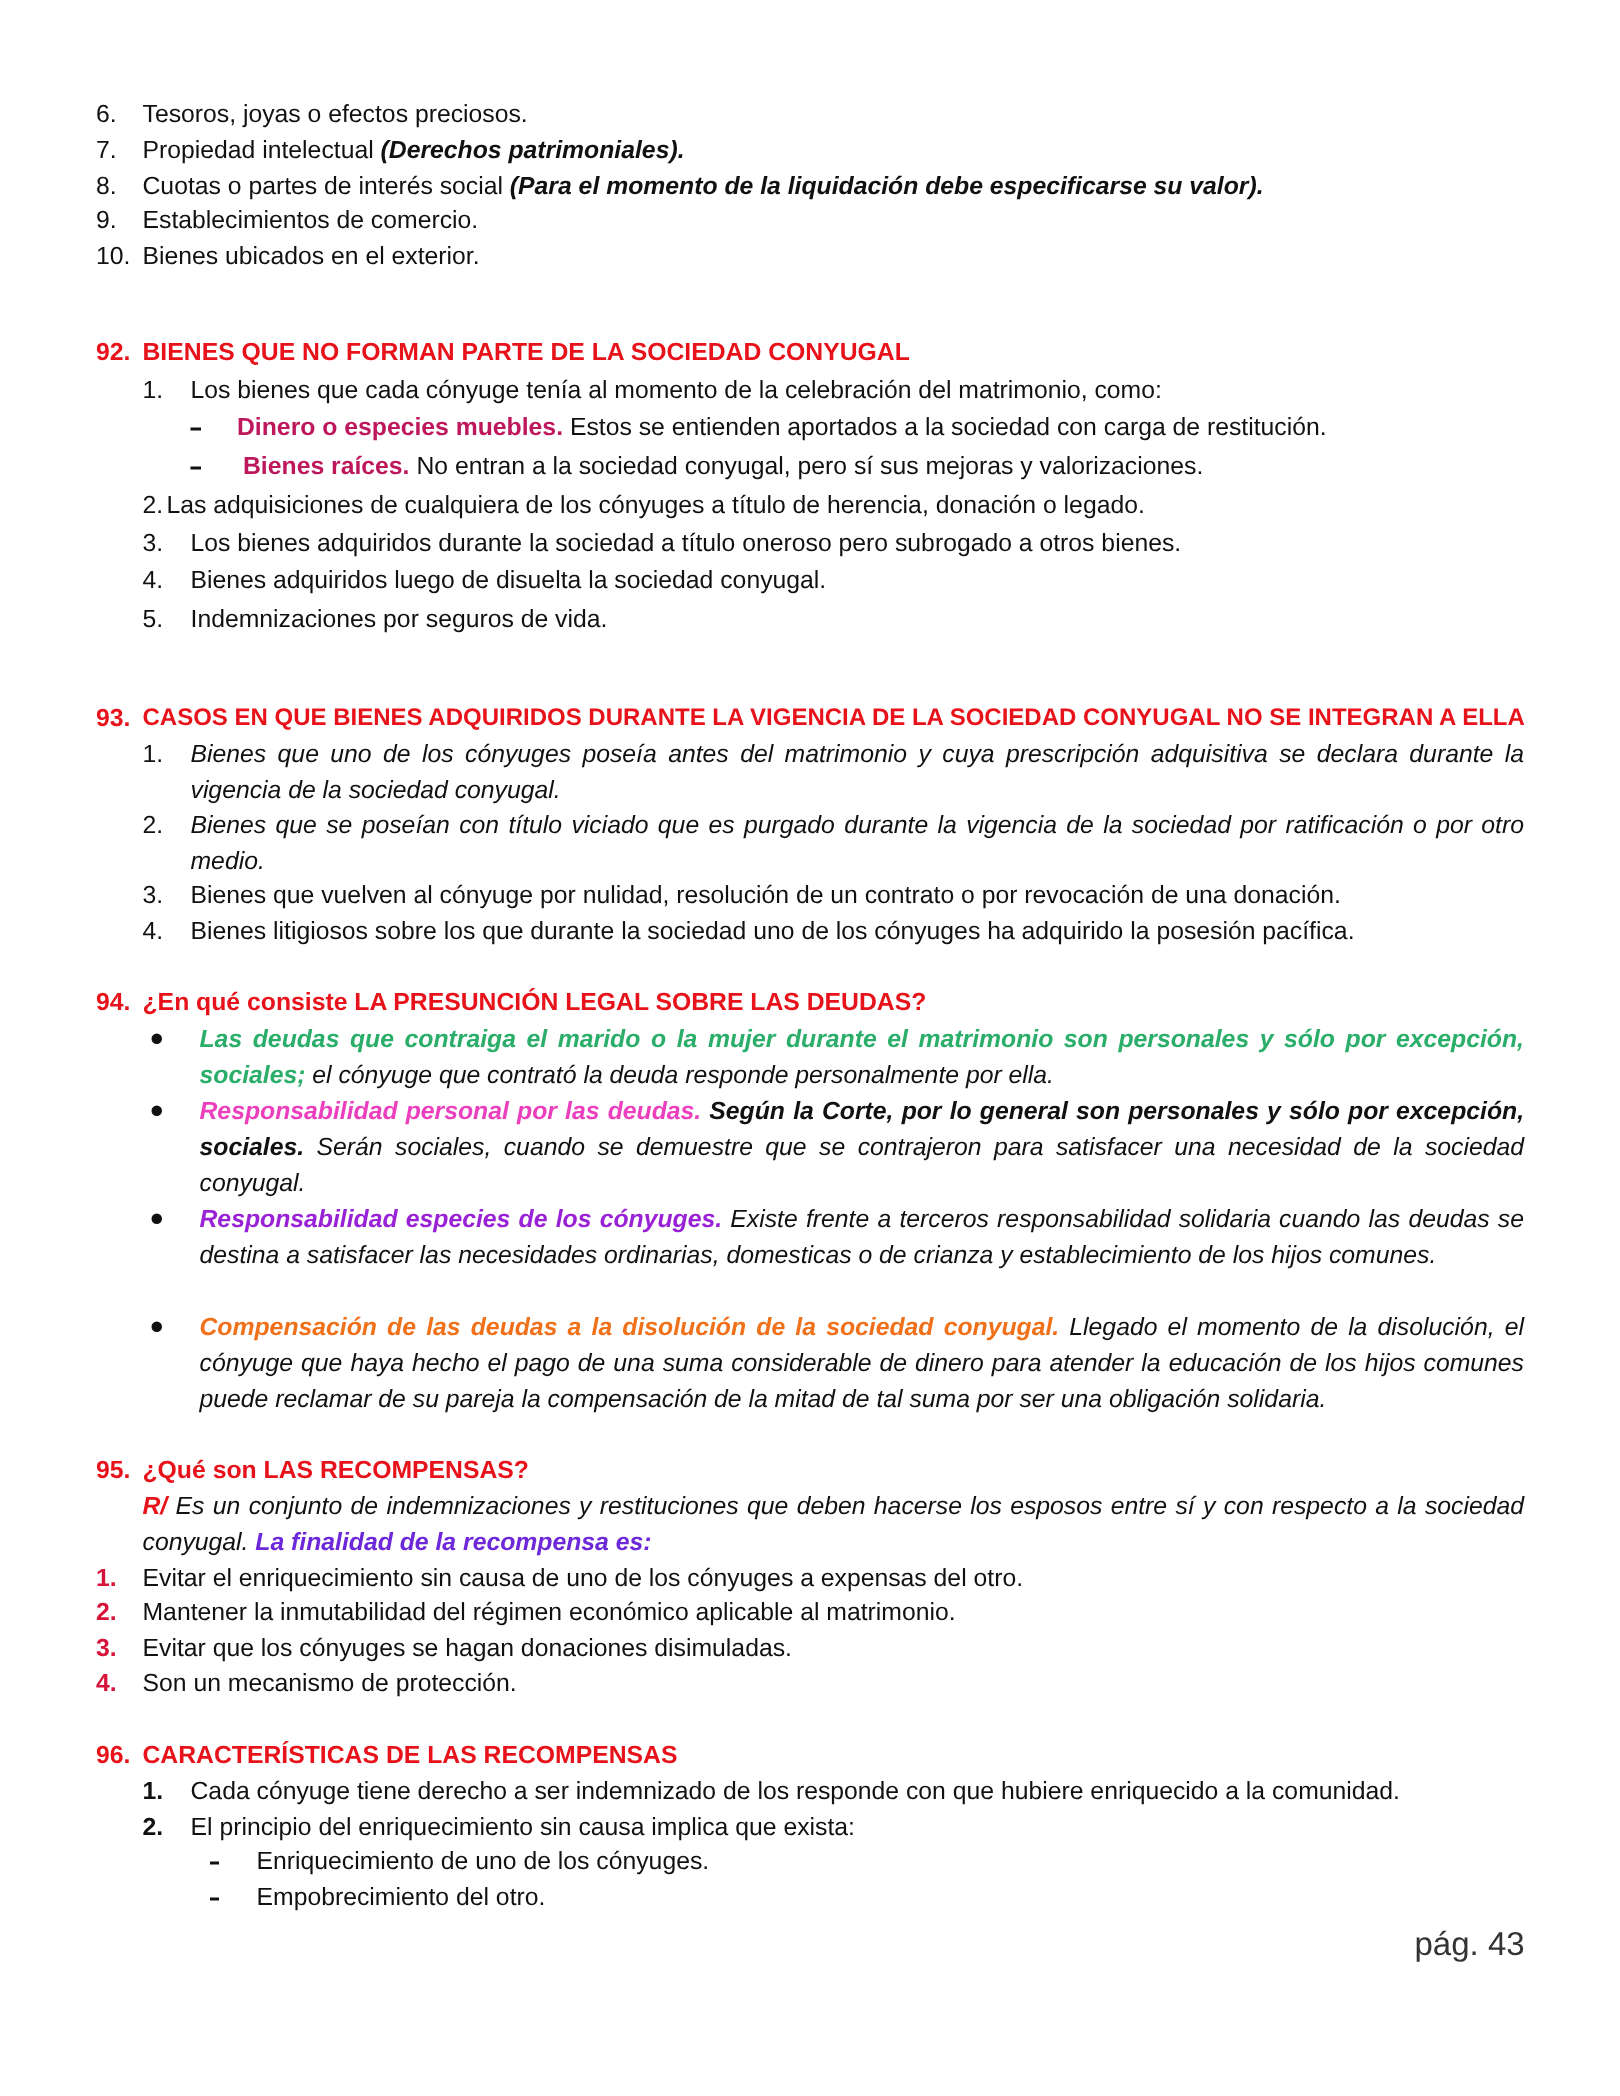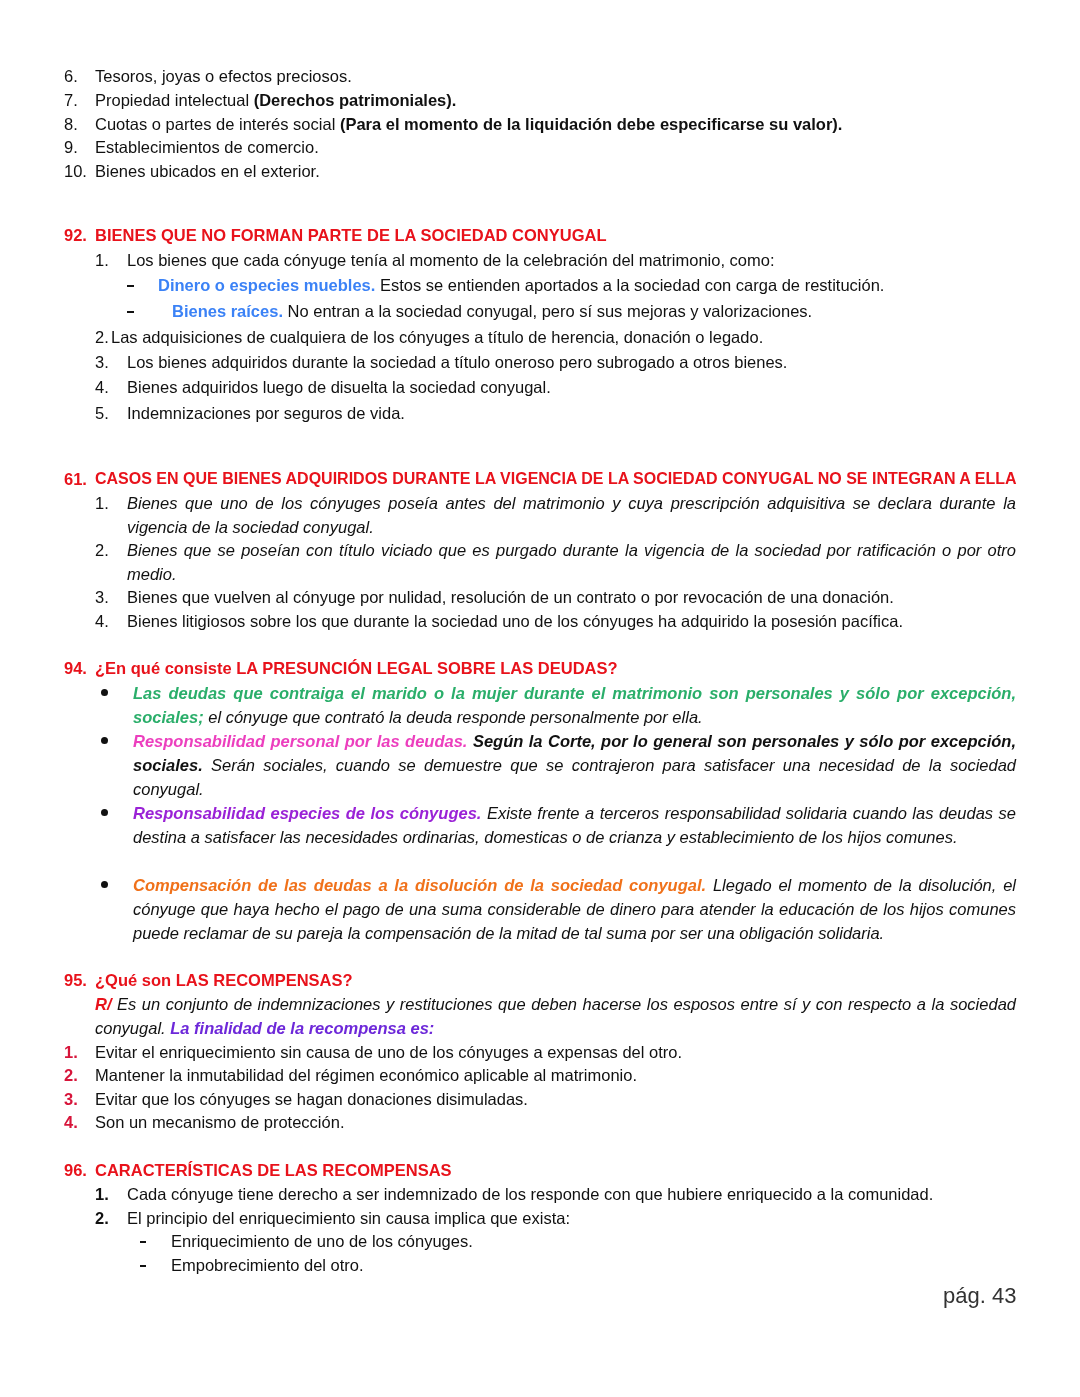--- a/index.html
+++ b/index.html
@@ -5,22 +5,22 @@
   html, body { margin: 0; padding: 0; background: #ffffff; }
   body {
     width: 1080px; height: 1397px; position: relative; overflow: hidden;
     font-family: "Liberation Sans", "DejaVu Sans", sans-serif;
     color: #111111; font-size: 16.5px;
   }
   .page { position: absolute; left: 0; top: 0; width: 1080px; height: 1397px; }
   .line { position: absolute; white-space: nowrap; line-height: 24px; }
   .redb { color: #e8121b; font-weight: bold; }
   .bold { font-weight: bold; }
-  .bi { font-weight: bold; }
-  .blue { color: #3b82f6; font-weight: bold; }
+  .bi { font-weight: bold; font-style: italic; }
+  .blue { color: #be185d; font-weight: bold; }
   .green { color: #2aae6a; font-weight: bold; }
   .pink { color: #ec3fbe; font-weight: bold; }
   .purple { color: #9a22d6; font-weight: bold; }
   .orange { color: #f0711a; font-weight: bold; }
   .lav { color: #6d28d9; font-weight: bold; }
   .crimson { color: #d7143a; font-weight: bold; }
   .bullet { position: absolute; width: 7px; height: 7px; border-radius: 50%; background: #111; }
   .dash { position: absolute; width: 7px; height: 2px; background: #111; }
   .para { position: absolute; line-height: 24px; text-align: justify; font-style: italic; }
   .pagenum { position: absolute; font-size: 22px; color: #333; }
@@ -61,21 +61,21 @@
     <div class="line" style="top:248px;left:95px">
       <span>1.</span>
       <span style="position:absolute;left:32px">Los bienes que cada cónyuge tenía al momento de la celebración del matrimonio, como:</span>
     </div>
     <div class="line" style="top:273px;left:127px">
       <span class="dash" style="left:0;top:12px"></span>
       <span style="position:absolute;left:31px"><span class="blue">Dinero o especies muebles.</span><span> Estos se entienden aportados a la sociedad con carga de restitución.</span></span>
     </div>
     <div class="line" style="top:299px;left:127px">
       <span class="dash" style="left:0;top:12px"></span>
-      <span style="position:absolute;left:45px"><span class="blue">Bienes raíces.</span><span> No entran a la sociedad conyugal, pero sí sus mejoras y valorizaciones.</span></span>
+      <span style="position:absolute;left:35px"><span class="blue">Bienes raíces.</span><span> No entran a la sociedad conyugal, pero sí sus mejoras y valorizaciones.</span></span>
     </div>
     <div class="line" style="top:325px;left:95px">
       <span>2.</span>
       <span style="position:absolute;left:16px">Las adquisiciones de cualquiera de los cónyuges a título de herencia, donación o legado.</span>
     </div>
     <div class="line" style="top:350px;left:95px">
       <span>3.</span>
       <span style="position:absolute;left:32px">Los bienes adquiridos durante la sociedad a título oneroso pero subrogado a otros bienes.</span>
     </div>
     <div class="line" style="top:375px;left:95px">
@@ -83,21 +83,21 @@
       <span style="position:absolute;left:32px">Bienes adquiridos luego de disuelta la sociedad conyugal.</span>
     </div>
     <div class="line" style="top:401px;left:95px">
       <span>5.</span>
       <span style="position:absolute;left:32px">Indemnizaciones por seguros de vida.</span>
     </div>
   </div>
 
   <div>
     <div class="line redb" style="top:467px;left:64px">
-      <span>61.</span>
+      <span>93.</span>
       <span style="position:absolute;left:31px;font-size:16px">CASOS EN QUE BIENES ADQUIRIDOS DURANTE LA VIGENCIA DE LA SOCIEDAD CONYUGAL NO SE INTEGRAN A ELLA</span>
     </div>
     <div class="line" style="top:491px;left:95px">
       <span>1.</span>
     </div>
     <div class="para" style="top:491px;left:127px;width:889px">Bienes que uno de los cónyuges poseía antes del matrimonio y cuya prescripción adquisitiva se declara durante la vigencia de la sociedad conyugal.</div>
     <div class="line" style="top:538px;left:95px">
       <span>2.</span>
     </div>
     <div class="para" style="top:538px;left:127px;width:889px">Bienes que se poseían con título viciado que es purgado durante la vigencia de la sociedad por ratificación o por otro medio.</div>

